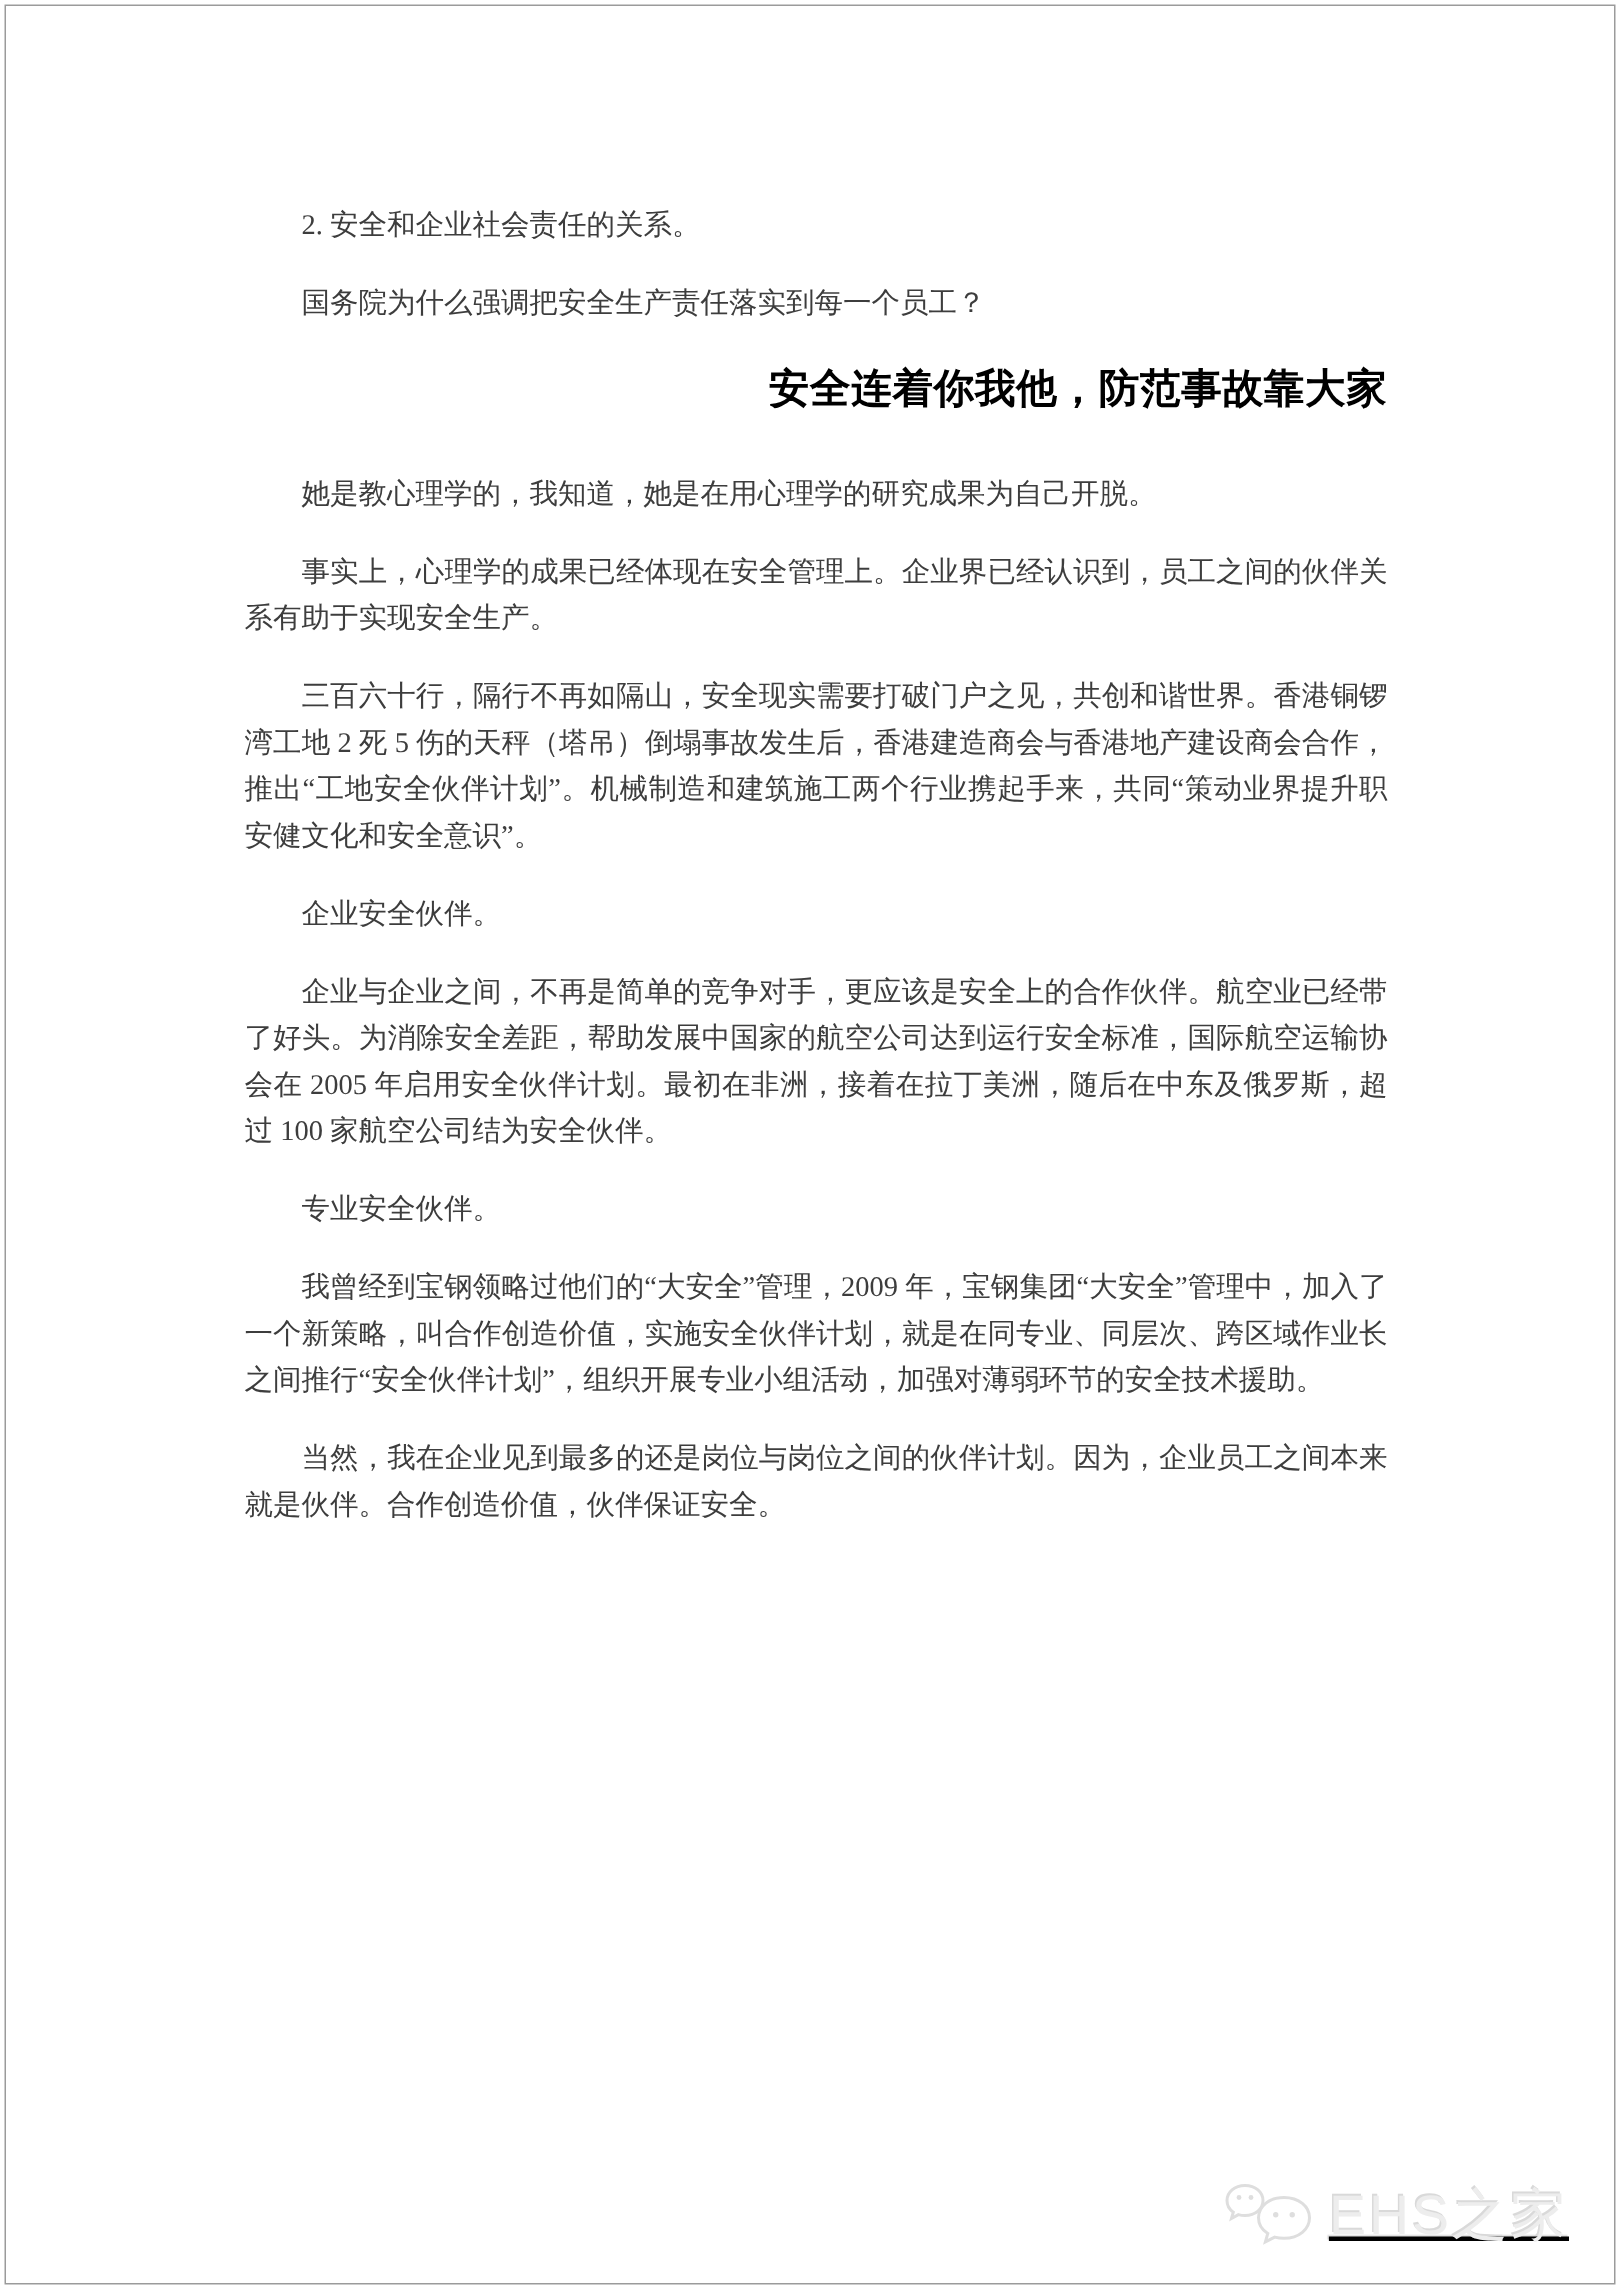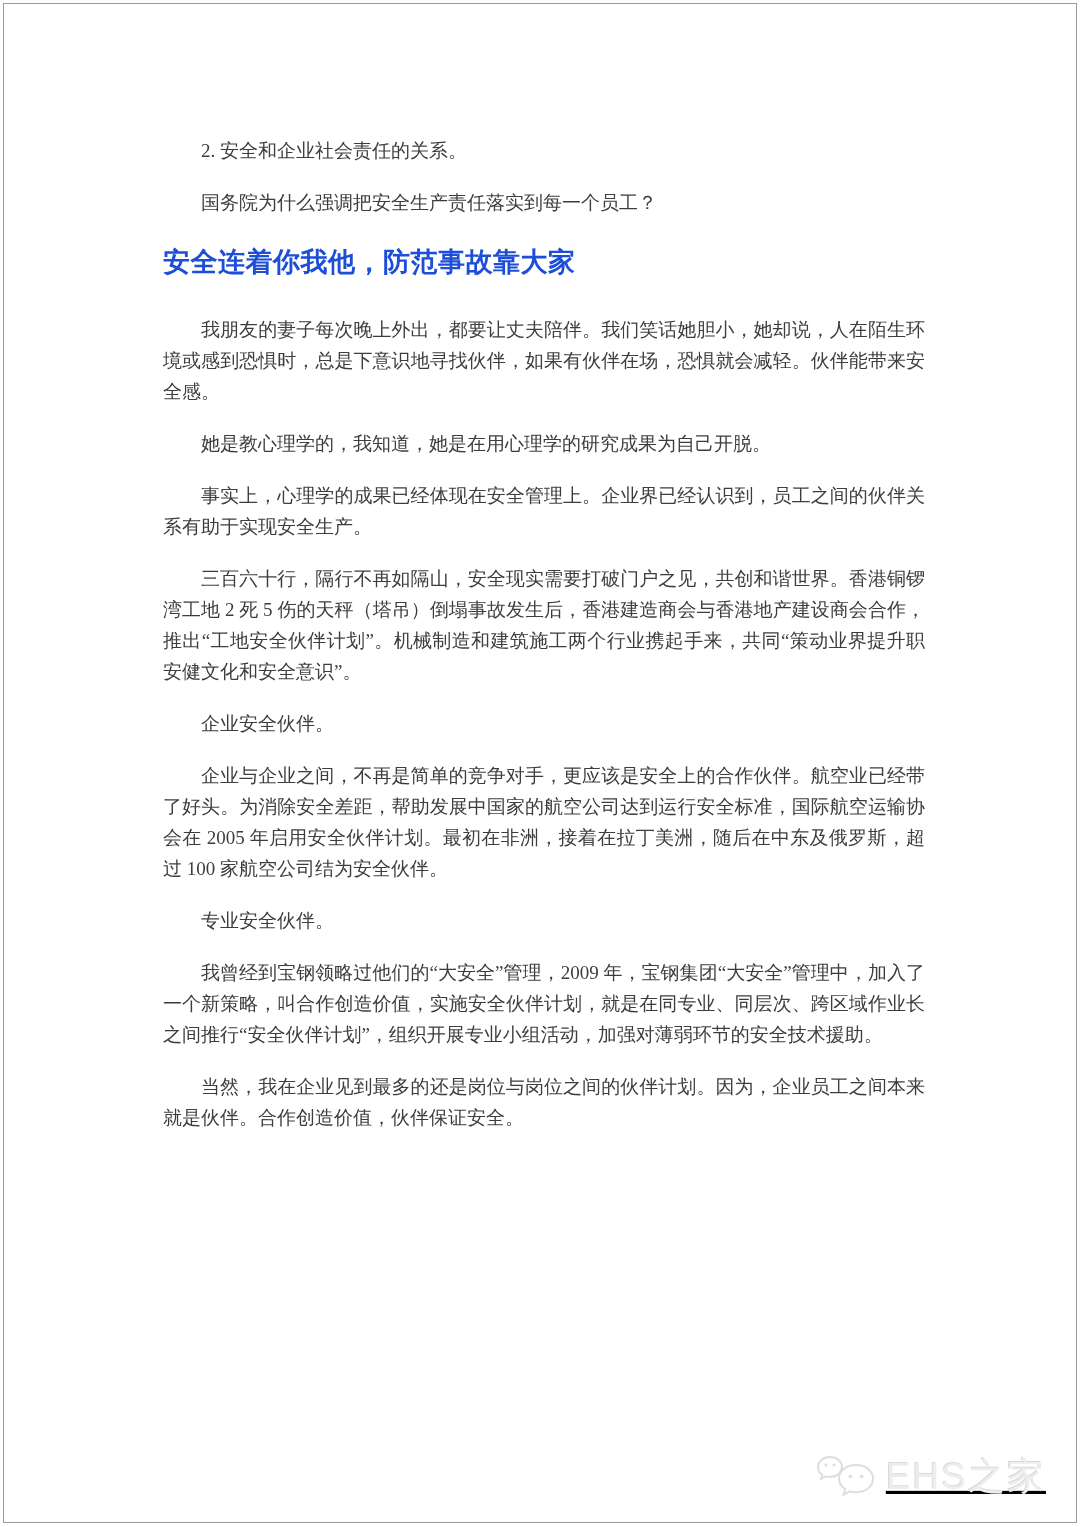--- a/index.html
+++ b/index.html
@@ -31,28 +31,28 @@
     color: #3d3d3d;
     font-size: 19px;
     line-height: 31px;
     text-align: justify;
   }
   .para {
     margin: 0 0 21px 0;
     text-indent: 2em;
   }
   .heading {
-    font-family: Liberation Serif, serif;
+    font-family: Liberation Mono, monospace;
     font-weight: bold;
     font-size: 27px;
     line-height: 36px;
-    color: #1d4ed8;
+    color: #000000;
     margin: 26px 0 34px 0;
     text-indent: 0;
-    text-align: left;
+    text-align: right;
     letter-spacing: 0.5px;
   }
   .watermark {
     position: absolute;
     right: 34px;
     bottom: 24px;
     display: flex;
     align-items: center;
     gap: 8px;
     text-decoration: underline;
@@ -68,21 +68,20 @@
 </style>
 </head>
 <body>
 
 <div class="page-frame"></div>
 
 <div class="doc">
   <p class="para">2. 安全和企业社会责任的关系。</p>
   <p class="para">国务院为什么强调把安全生产责任落实到每一个员工？</p>
   <h1 class="heading">安全连着你我他，防范事故靠大家</h1>
-  <p class="para">我朋友的妻子每次晚上外出，都要让丈夫陪伴。我们笑话她胆小，她却说，人在陌生环境或感到恐惧时，总是下意识地寻找伙伴，如果有伙伴在场，恐惧就会减轻。伙伴能带来安全感。</p>
   <p class="para">她是教心理学的，我知道，她是在用心理学的研究成果为自己开脱。</p>
   <p class="para">事实上，心理学的成果已经体现在安全管理上。企业界已经认识到，员工之间的伙伴关系有助于实现安全生产。</p>
   <p class="para">三百六十行，隔行不再如隔山，安全现实需要打破门户之见，共创和谐世界。香港铜锣湾工地 2 死 5 伤的天秤（塔吊）倒塌事故发生后，香港建造商会与香港地产建设商会合作，推出“工地安全伙伴计划”。机械制造和建筑施工两个行业携起手来，共同“策动业界提升职安健文化和安全意识”。</p>
   <p class="para">企业安全伙伴。</p>
   <p class="para">企业与企业之间，不再是简单的竞争对手，更应该是安全上的合作伙伴。航空业已经带了好头。为消除安全差距，帮助发展中国家的航空公司达到运行安全标准，国际航空运输协会在 2005 年启用安全伙伴计划。最初在非洲，接着在拉丁美洲，随后在中东及俄罗斯，超过 100 家航空公司结为安全伙伴。</p>
   <p class="para">专业安全伙伴。</p>
   <p class="para">我曾经到宝钢领略过他们的“大安全”管理，2009 年，宝钢集团“大安全”管理中，加入了一个新策略，叫合作创造价值，实施安全伙伴计划，就是在同专业、同层次、跨区域作业长之间推行“安全伙伴计划”，组织开展专业小组活动，加强对薄弱环节的安全技术援助。</p>
   <p class="para">当然，我在企业见到最多的还是岗位与岗位之间的伙伴计划。因为，企业员工之间本来就是伙伴。合作创造价值，伙伴保证安全。</p>
 </div>
 

